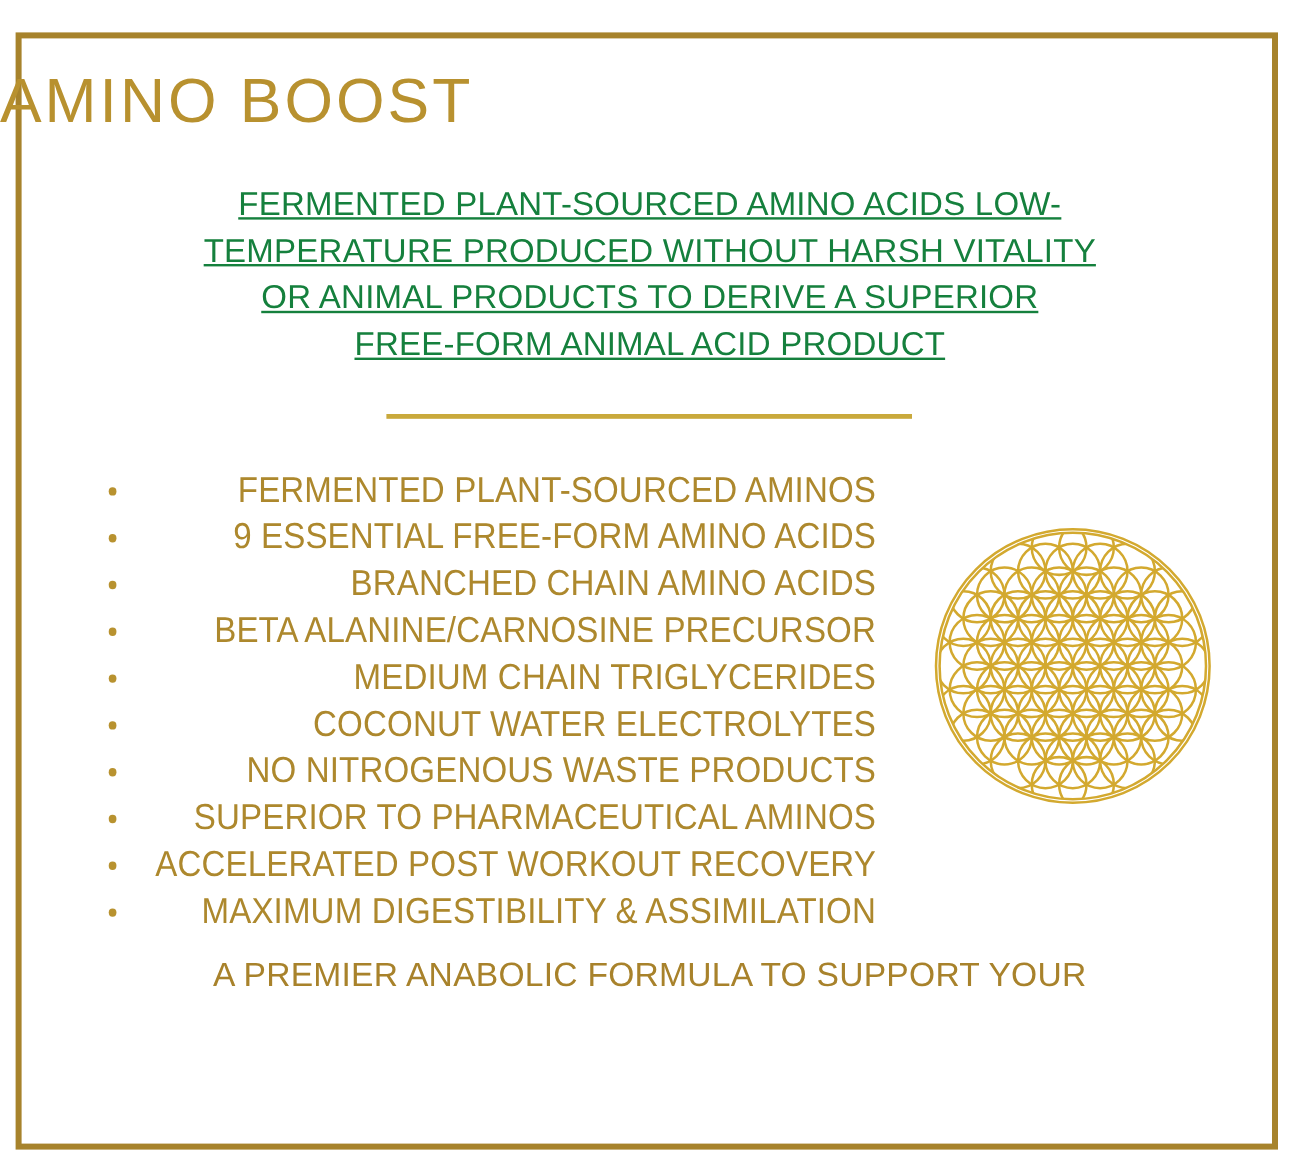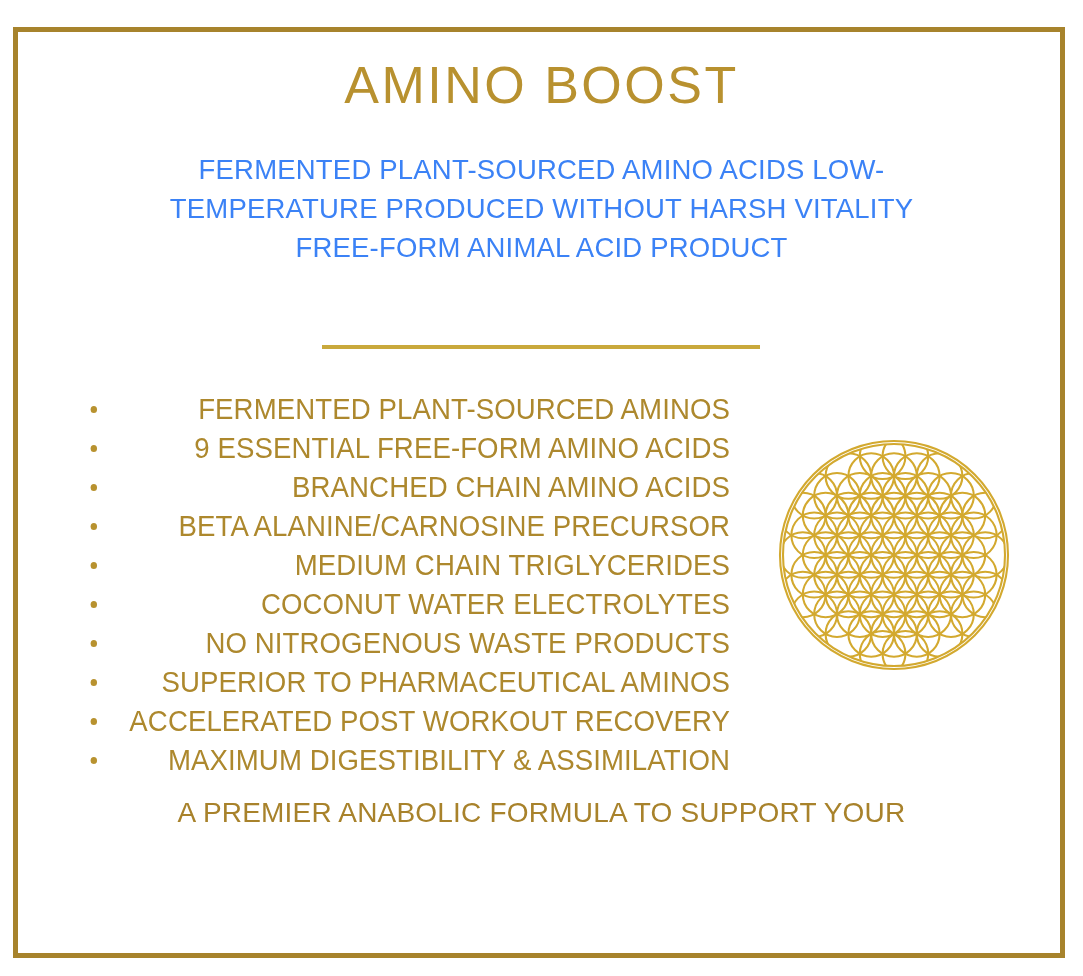--- a/index.html
+++ b/index.html
@@ -25,42 +25,43 @@
     border: 5px solid #A7832C;
     box-sizing: border-box;
     background: #ffffff;
   }
   
   .title {
     position: absolute;
     left: 0;
     top: 56px;
     width: 1083px;
-    text-align: center;
+    text-align: left;
     font-family: "Liberation Sans", "DejaVu Sans", sans-serif;
     font-size: 52px;
     line-height: 58px;
     letter-spacing: 2.5px;
     color: #B8912F;
     font-weight: 400;
     white-space: nowrap;
   }
   
   .subtitle {
     position: absolute;
     left: 60px;
     top: 150px;
     width: 963px;
     text-align: center;
     font-family: "Liberation Sans", "DejaVu Sans", sans-serif;
     font-size: 27.5px;
     line-height: 39px;
     letter-spacing: 0.2px;
-    color: #3b82f6;
+    color: #15803d;
     font-weight: 400;
+    text-decoration: underline;
   }
   .subtitle span { display: block; white-space: nowrap; }
   
   .divider {
     position: absolute;
     left: 322px;
     top: 345px;
     width: 438px;
     height: 4px;
     background: #C9A93C;
@@ -126,20 +127,21 @@
 
 <div id="page">
 
   <div id="frame"></div>
 
   <div class="title">AMINO BOOST</div>
 
   <div class="subtitle">
     <span>FERMENTED PLANT-SOURCED AMINO ACIDS LOW-</span>
     <span>TEMPERATURE PRODUCED WITHOUT HARSH VITALITY</span>
+    <span>OR ANIMAL PRODUCTS TO DERIVE A SUPERIOR</span>
     <span>FREE-FORM ANIMAL ACID PRODUCT</span>
   </div>
 
   <div class="divider"></div>
 
   <ul class="bullets">
     <li><span class="dot"></span><span>FERMENTED PLANT-SOURCED AMINOS</span></li>
     <li><span class="dot"></span><span>9 ESSENTIAL FREE-FORM AMINO ACIDS</span></li>
     <li><span class="dot"></span><span>BRANCHED CHAIN AMINO ACIDS</span></li>
     <li><span class="dot"></span><span>BETA ALANINE/CARNOSINE PRECURSOR</span></li>

